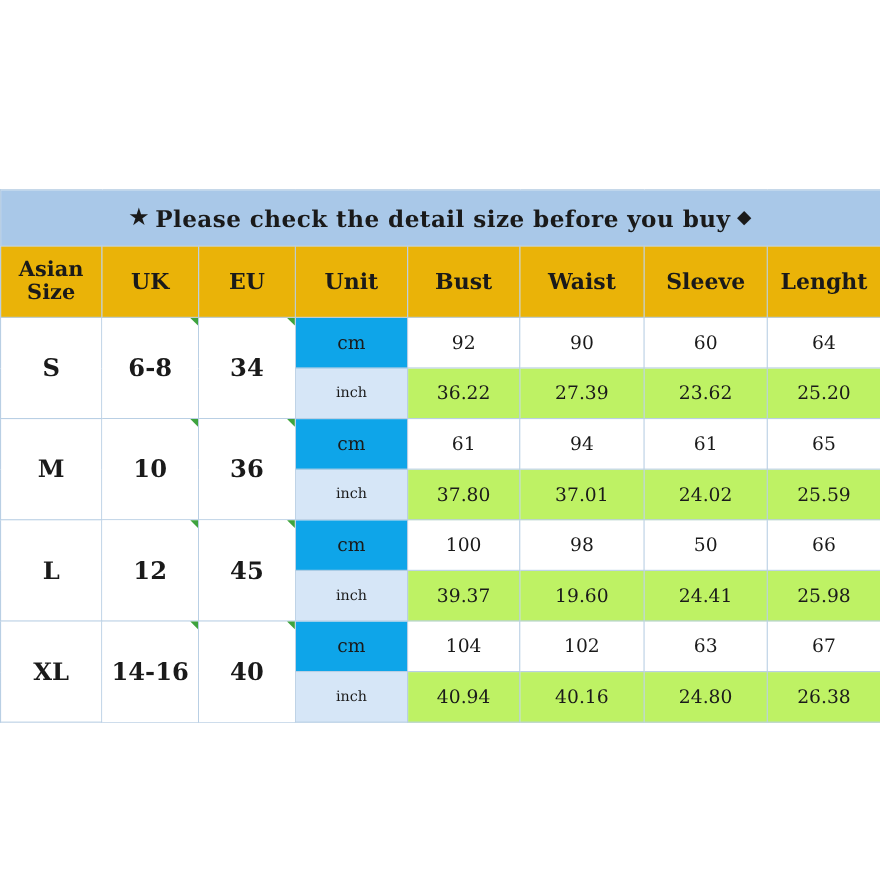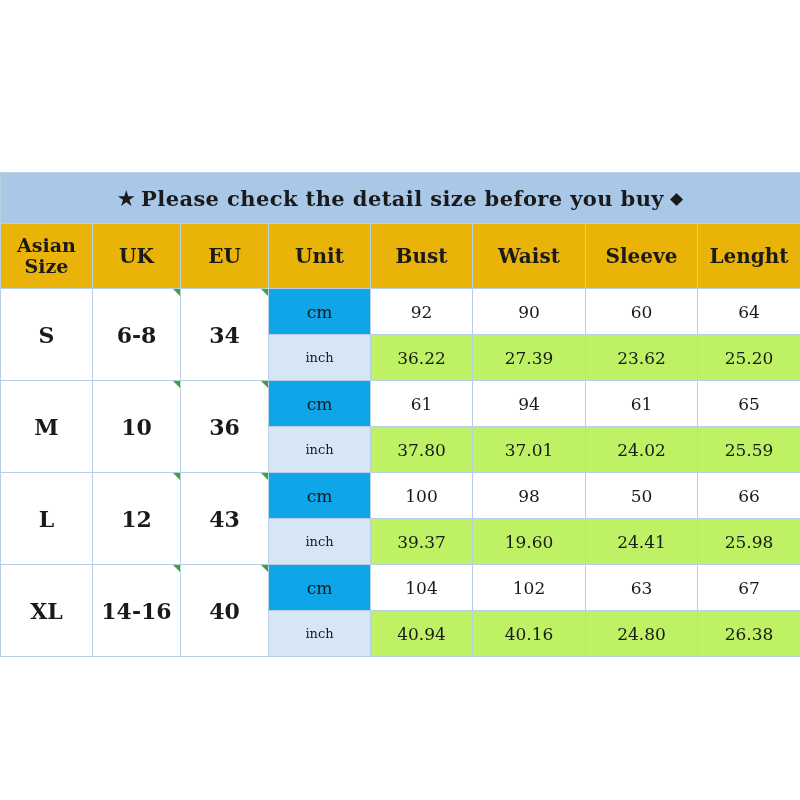--- a/index.html
+++ b/index.html
@@ -186,21 +186,21 @@
           <td class="unit-cell-inch">inch</td>
           <td class="val-cell-inch">37.80</td>
           <td class="val-cell-inch">37.01</td>
           <td class="val-cell-inch">24.02</td>
           <td class="val-cell-inch">25.59</td>
         </tr>
 
         <tr>
           <td class="size-cell" rowspan="2">L</td>
           <td class="size-cell corner" rowspan="2">12</td>
-          <td class="size-cell corner" rowspan="2">43</td>
+          <td class="size-cell corner" rowspan="2">45</td>
           <td class="unit-cell-cm">cm</td>
           <td class="val-cell-cm">100</td>
           <td class="val-cell-cm">98</td>
           <td class="val-cell-cm">50</td>
           <td class="val-cell-cm">66</td>
         </tr>
         <tr>
           <td class="unit-cell-inch">inch</td>
           <td class="val-cell-inch">39.37</td>
           <td class="val-cell-inch">19.60</td>

